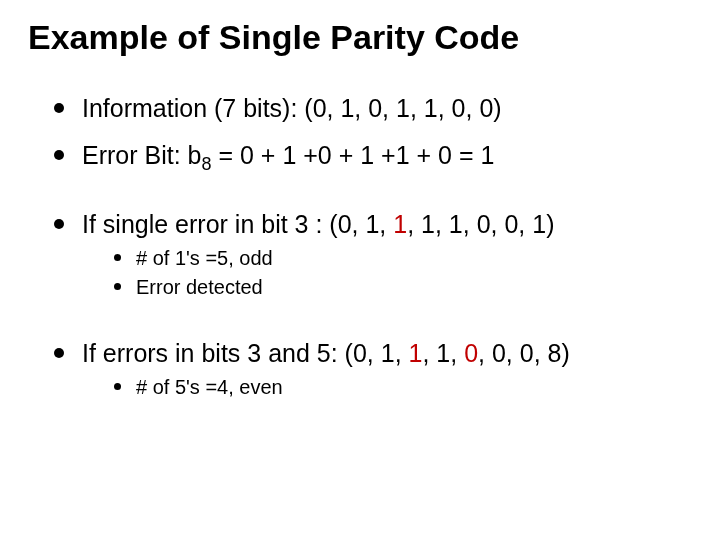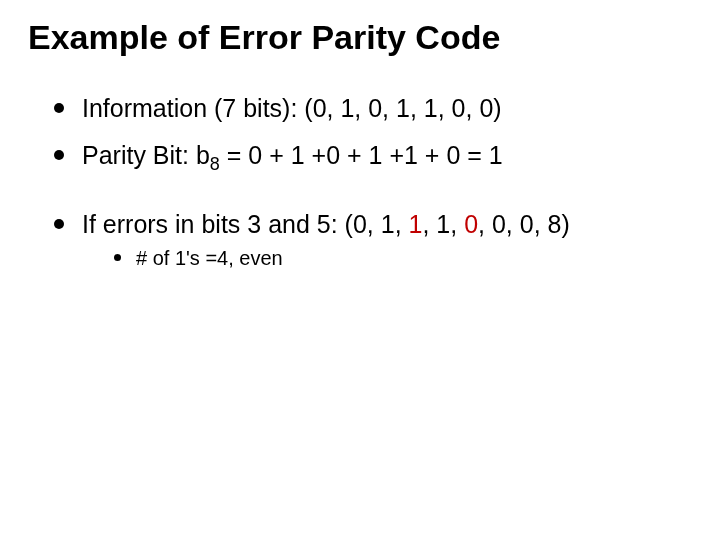--- a/index.html
+++ b/index.html
@@ -67,21 +67,25 @@
     background: #000;
     border-radius: 50%;
   }
   .red { color: #c00000; }
   .sub { font-size: 0.72em; vertical-align: sub; line-height: 0; }
 </style>
 </head>
 <body>
 
 <div class="slide">
-  <div class="title">Example of Error Parity Code</div>
+  <div class="title">Example of Single Parity Code</div>
   <ul class="level1">
       <li><span><span>Information (7 bits):  (0, 1, 0, 1, 1, 0, 0)</span></span></li>
-      <li><span><span>Parity Bit: b</span><span class="sub">8</span><span> = 0 + 1 +0 + 1 +1 + 0 = 1</span></span></li>
+      <li><span><span>Error Bit: b</span><span class="sub">8</span><span> = 0 + 1 +0 + 1 +1 + 0 = 1</span></span></li>
+      <li class="gap"><span><span>If single error in bit 3 : (0, 1, </span><span class="red">1</span><span>, 1, 1, 0, 0, 1)</span></span><ul class="level2">
+          <li><span># of 1's =5, odd</span></li>
+          <li><span>Error detected</span></li>
+        </ul></li>
       <li class="gap"><span><span>If errors in bits 3 and 5: (0, 1, </span><span class="red">1</span><span>, 1, </span><span class="red">0</span><span>, 0, 0, 8)</span></span><ul class="level2">
-          <li><span># of 1's =4, even</span></li>
+          <li><span># of 5's =4, even</span></li>
         </ul></li>
     </ul>
 </div>
 
 </body></html>

